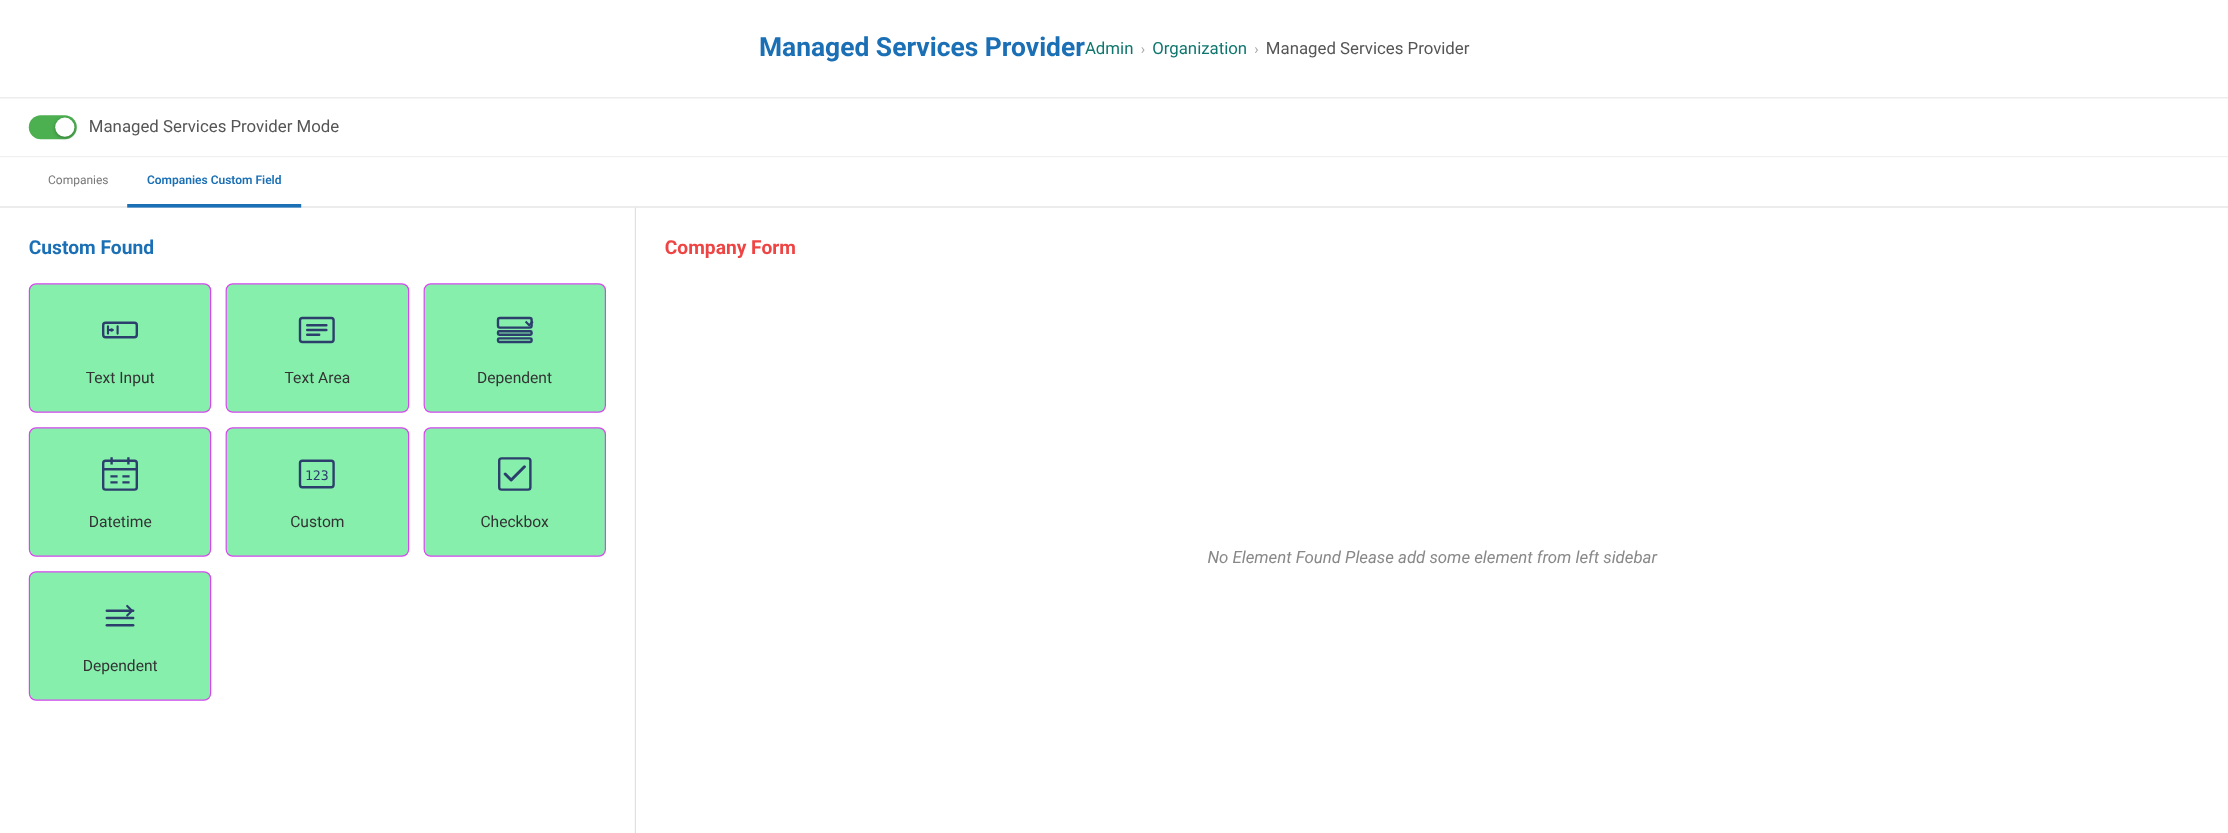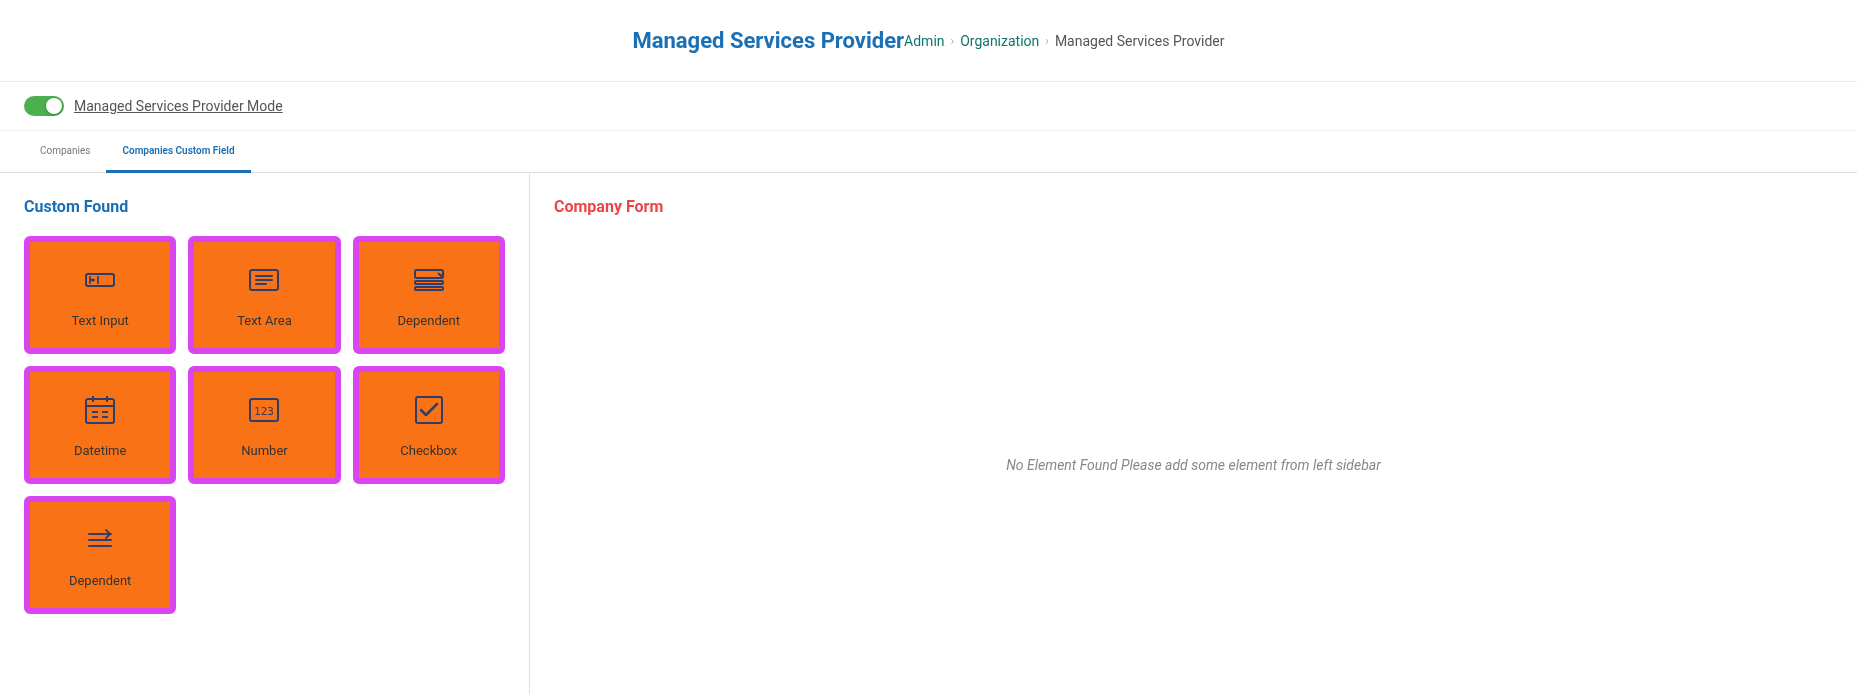--- a/index.html
+++ b/index.html
@@ -68,21 +68,20 @@
       height: 16px;
       background: #fff;
       border-radius: 50%;
       transition: left 0.2s;
       box-shadow: 0 1px 3px rgba(0,0,0,0.3);
     }
     .toggle-track.on .toggle-thumb { left: 22px; }
     .toggle-label {
       font-size: 14px;
       color: #555;
-      text-decoration: underline;
     }
 
     
     .tabs {
       display: flex;
       padding: 0 24px;
       border-bottom: 1px solid #e0e0e0;
       gap: 0;
     }
     .tab {
@@ -119,30 +118,30 @@
       margin-bottom: 20px;
     }
 
     .fields-grid {
       display: grid;
       grid-template-columns: repeat(3, 1fr);
       gap: 12px;
     }
 
     .field-card {
-      border: 6px solid #d946ef;
+      border: 1px solid #d946ef;
       border-radius: 6px;
       padding: 20px 12px;
       display: flex;
       flex-direction: column;
       align-items: center;
       gap: 10px;
       cursor: pointer;
       transition: box-shadow 0.15s, border-color 0.15s;
-      background: #f97316;
+      background: #86efac;
     }
     .field-card-icon {
       color: #2c3e6b;
       font-size: 28px;
       line-height: 1;
     }
     .field-card-label {
       font-size: 13px;
       color: #333;
       text-align: center;
@@ -261,21 +260,21 @@
         <span class="field-card-label">Datetime</span>
       </div>
 
       <div class="field-card">
         <span class="field-card-icon">
           <svg class="icon-svg" viewBox="0 0 36 36" fill="none" stroke="currentColor" stroke-width="2">
             <rect x="4" y="7" width="28" height="22" rx="2"></rect>
             <text x="18" y="23" text-anchor="middle" font-size="11" fill="currentColor" stroke="none" font-family="monospace">123</text>
           </svg>
         </span>
-        <span class="field-card-label">Number</span>
+        <span class="field-card-label">Custom</span>
       </div>
 
       <div class="field-card">
         <span class="field-card-icon">
           <svg class="icon-svg" viewBox="0 0 36 36" fill="none" stroke="currentColor" stroke-width="2">
             <rect x="5" y="5" width="26" height="26" rx="2"></rect>
             <polyline points="10,18 15,23 26,12" stroke-width="2.5" stroke-linecap="round" stroke-linejoin="round"></polyline>
           </svg>
         </span>
         <span class="field-card-label">Checkbox</span>

